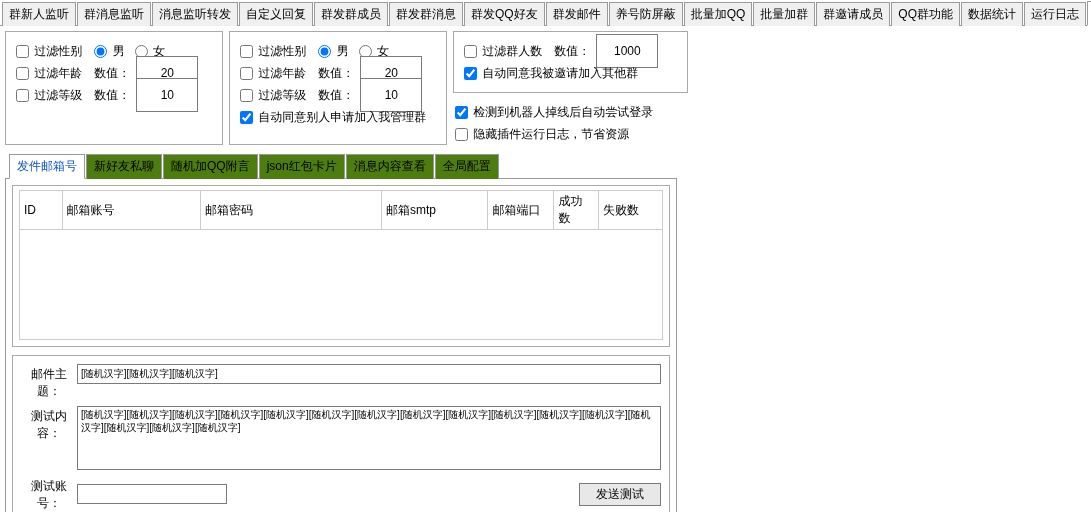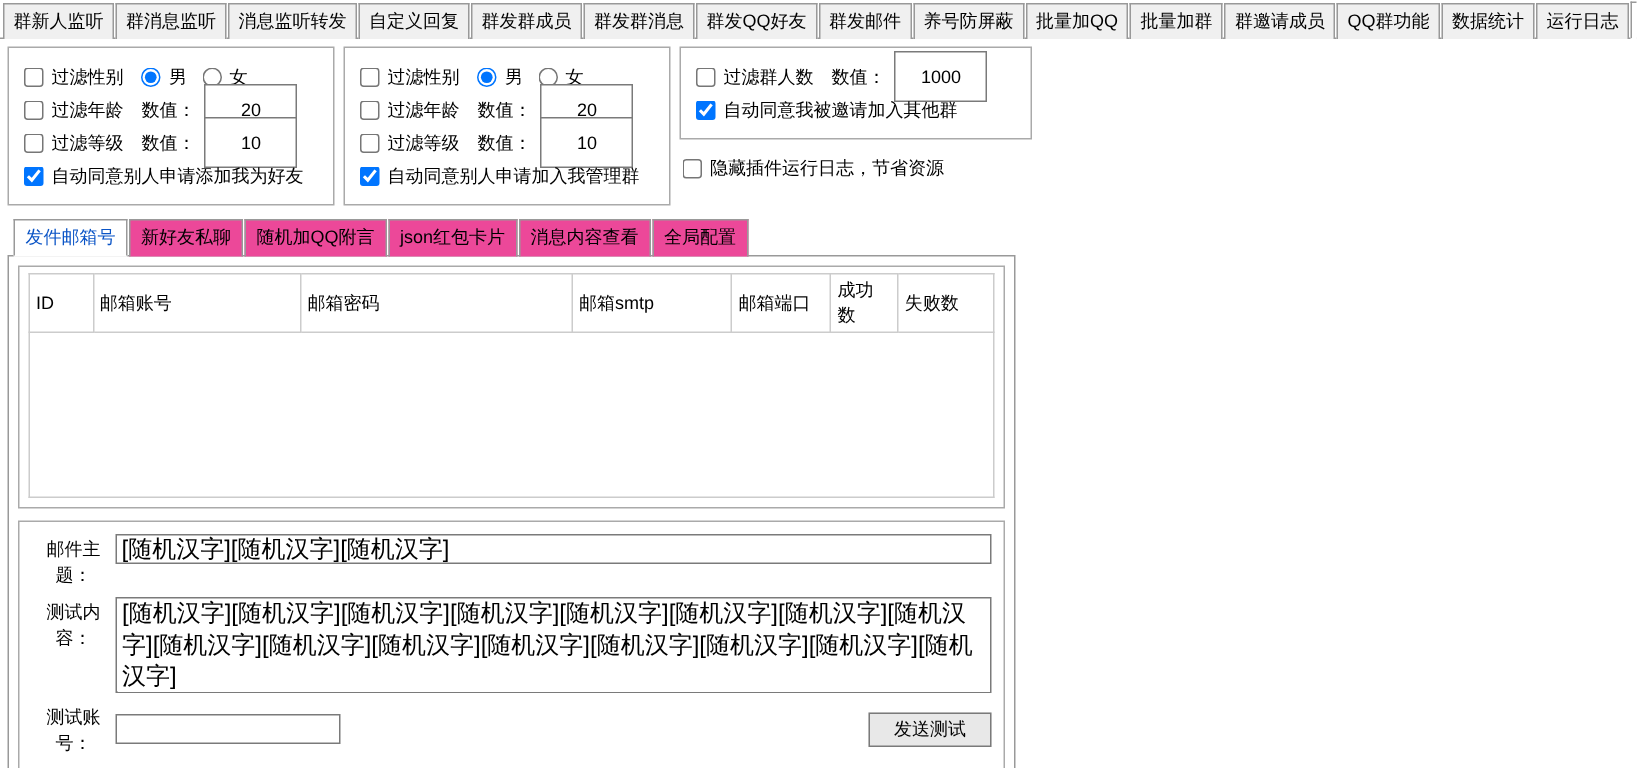--- a/index.html
+++ b/index.html
@@ -69,21 +69,21 @@
     margin-top: 8px;
     padding-left:4px;
     text-align:right;
   }
   .sub-tab {
     padding: 3px 7px;
     border: 1px solid #999;
     border-bottom: none;
     margin-right: 1px;
     cursor: pointer;
-    background:#ec4899;
+    background:#4d7c0f;
     white-space: nowrap;
     position:relative;
     top:1px;
   }
   .sub-tab.active{
     color:#0a54c6;
     background:#fff;
     border-bottom:1px solid #fff;
   }
   .sub-panel {
@@ -120,21 +120,21 @@
     border: 1px solid #aaa;
     margin-top: 8px;
     padding: 8px;
   }
   .form-row { display: flex; align-items: flex-start; margin-bottom: 6px;}
   .form-lbl { width: 56px; padding-top:2px;text-align:center;}
   .form-input {
     flex: 1;
     border: 1px solid #7a7a7a;
     height: 20px;
-    font-size:16px;
+    font-size:10px;
     padding: 1px 3px;
     font-family: inherit;
   }
   textarea.form-input {
     height: 64px;
     resize: none;
     line-height: 1.3;
   }
   .short-input{ width: 150px; flex: none;}
   .btn {
@@ -184,23 +184,20 @@
       <div class="ctrl-row">
         <label class="lbl"><input type="checkbox" style=""> <span>过滤年龄</span></label>
         <span class="nlabel">数值：</span>
         <input class="numbox" value="20" style="">
       </div>
       <div class="ctrl-row">
         <label class="lbl"><input type="checkbox" style=""> <span>过滤等级</span></label>
         <span class="nlabel">数值：</span>
         <input class="numbox" value="10" style="">
       </div>
-      <div class="ctrl-row">
-        <label><input type="checkbox" checked="" style=""> <span>自动同意别人申请添加我为好友</span></label>
-      </div>
     </div>
 
     <div class="group-box w2">
       <div class="ctrl-row">
         <label class="lbl"><input type="checkbox" style=""> <span>过滤性别</span></label>
         <label><input type="radio" name="f2sex" checked="" style=""> <span>男</span></label>
         <span class="gap"></span>
         <label><input type="radio" name="f2sex" style=""> <span>女</span></label>
       </div>
       <div class="ctrl-row">
@@ -223,20 +220,23 @@
         <div class="ctrl-row">
           <label class="lbl"><input type="checkbox" style=""> <span>过滤群人数</span></label>
           <span class="nlabel">数值：</span>
           <input class="numbox numbox-wide" value="1000" style="">
         </div>
         <div class="ctrl-row">
           <label><input type="checkbox" checked="" style=""> <span>自动同意我被邀请加入其他群</span></label>
         </div>
       </div>
       <div style="padding:8px 2px 0 2px;">
+        <div class="ctrl-row">
+          <label><input type="checkbox" checked="" style=""> <span>检测到机器人掉线后自动尝试登录</span></label>
+        </div>
         <div class="ctrl-row">
           <label><input type="checkbox" style=""> <span>隐藏插件运行日志，节省资源</span></label>
         </div>
       </div>
     </div>
   </div>
 
   <div class="sub-tabs" id="sub-tabs">
       <div class="sub-tab active">发件邮箱号</div>
       <div class="sub-tab">新好友私聊</div>

